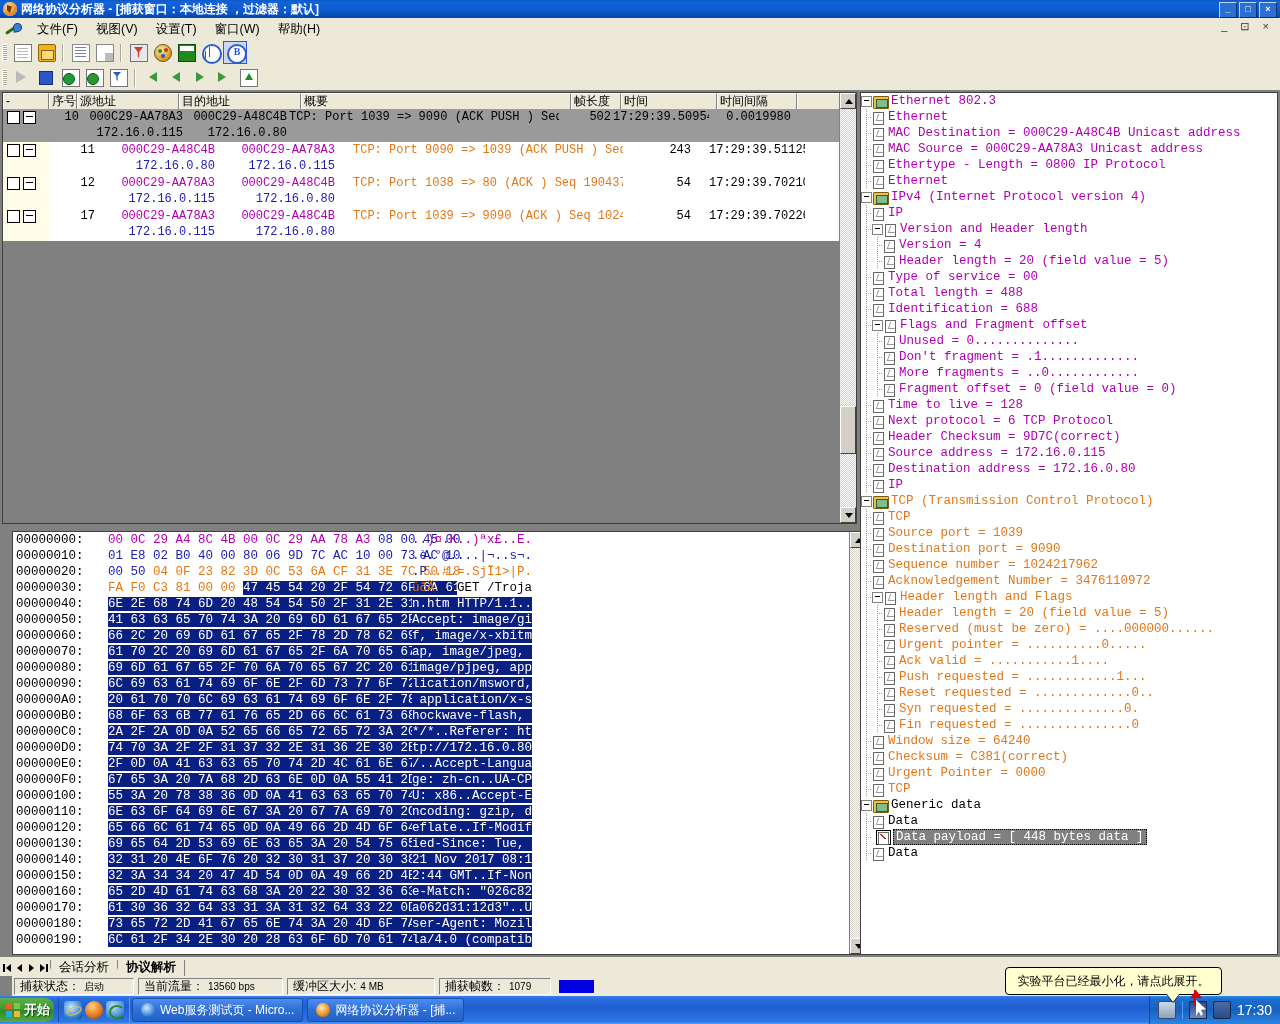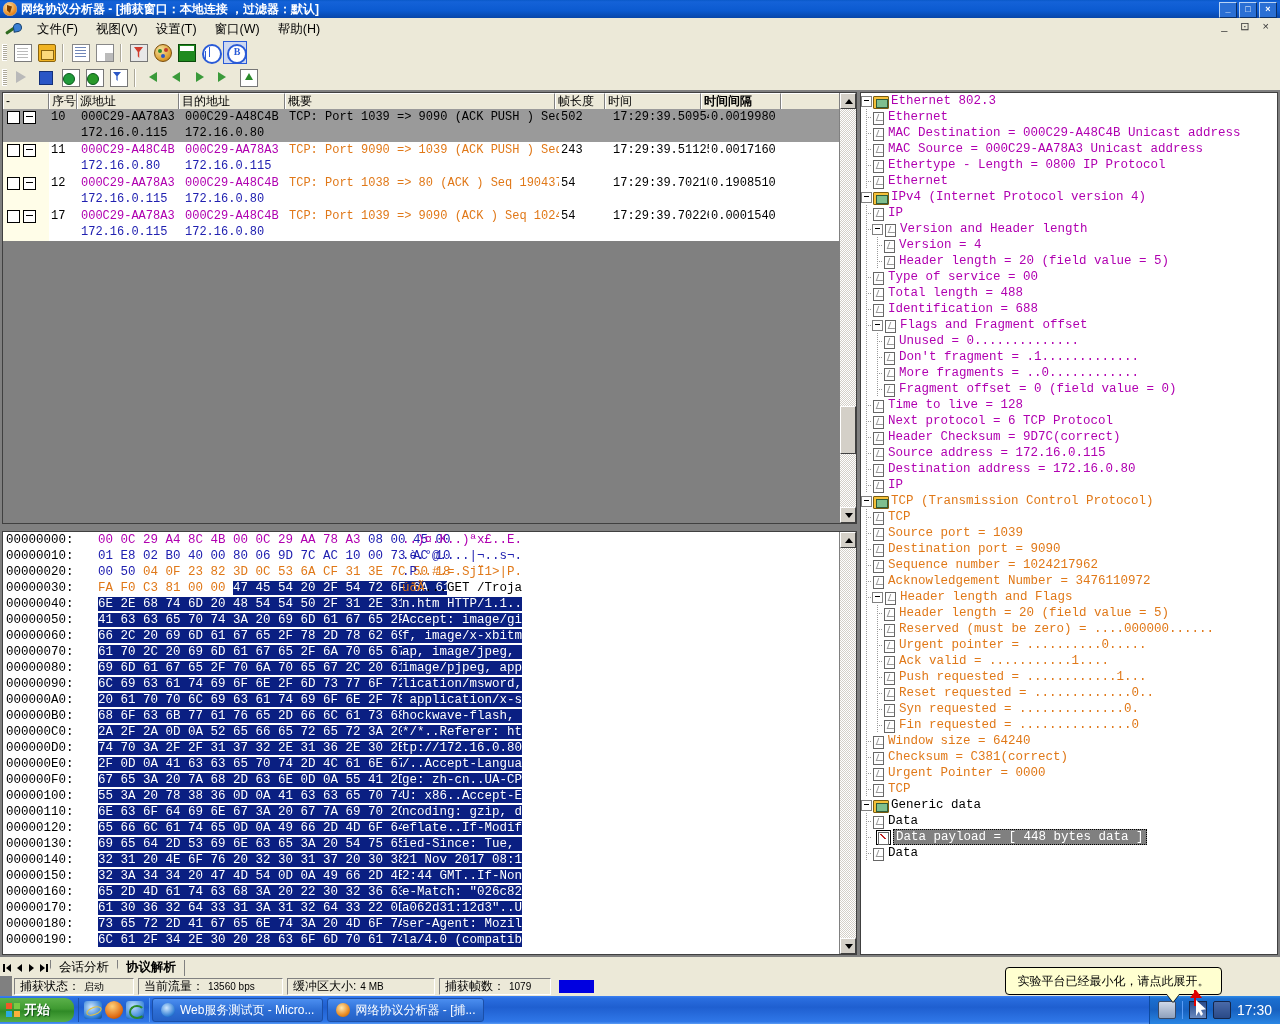--- a/index.html
+++ b/index.html
@@ -125,27 +125,27 @@
     background:#808080;border:1px solid #404040;box-sizing:border-box;}
   .hdrrow{position:absolute;left:0;top:0;height:16px;width:100%;background:#ece9d8;
     display:flex;border-bottom:1px solid #808080;}
   .hcell{height:16px;line-height:15px;font-size:12px;color:#000;
     background:#ece9d8;border-right:1px solid #808080;border-top:1px solid #fff;
     border-left:1px solid #fff;box-sizing:border-box;padding-left:2px;overflow:hidden;white-space:nowrap;}
   .rowsarea{position:absolute;left:0;top:16px;width:100%;bottom:0;background:#808080;overflow:hidden;}
   .prow{display:flex;height:33px;font-family:"Liberation Mono",monospace;font-size:12px;
     align-items:stretch;}
   .prow.sel{background:#9a9a9a;}
-  .prow.alt{background:#ffffff;}
+  .prow.alt{background:#ffffff;gap:16px;}
   .pcellbox{width:46px;flex:none;background:#fffde8;display:flex;align-items:flex-start;padding-top:2px;}
   .prow.sel .pcellbox{background:#9a9a9a;}
   .chk{width:11px;height:11px;border:1px solid #000;background:#fff;margin-left:4px;}
   .exp{width:11px;height:11px;border:1px solid #000;background:#fff;margin-left:3px;position:relative;}
   .exp:after{content:"";position:absolute;left:2px;top:4px;width:7px;height:1px;background:#000;}
-  .pc{flex:none;overflow:hidden;white-space:nowrap;padding-left:2px;line-height:16px;}
+  .pc{flex:none;overflow:hidden;white-space:nowrap;padding-left:2px;line-height:16px;text-align:right;}
   .ln2{display:block;}
   .c-seq{width:28px;color:#000;}
   .c-src{width:102px;}
   .c-dst{width:102px;}
   .c-sum{width:270px;}
   .c-len{width:50px;}
   .c-time{width:96px;}
   .c-gap{width:80px;}
   .clr-mag{color:#b000b0;}
   .clr-blu{color:#2020b0;}
@@ -158,21 +158,21 @@
     border-right-color:#404040;border-bottom-color:#404040;box-sizing:border-box;position:relative;}
   .sbbtn.bot{position:absolute;bottom:0;left:0;}
   .sbbtn i{position:absolute;left:4px;top:5px;width:0;height:0;border-left:4px solid transparent;
     border-right:4px solid transparent;}
   .sbbtn.up i{border-bottom:5px solid #000;}
   .sbbtn.dn i{border-top:5px solid #000;}
   .sbthumb{position:absolute;left:0;width:16px;height:48px;background:#d4d0c8;
     border:1px solid #fff;border-right-color:#404040;border-bottom-color:#404040;box-sizing:border-box;}
 
   
-  .hexpanel{position:absolute;left:2px;top:531px;width:855px;height:424px;
+  .hexpanel{position:absolute;left:12px;top:531px;width:855px;height:424px;
     background:#fff;border:1px solid #404040;box-sizing:border-box;overflow:hidden;}
   .hexinner{position:absolute;left:0;top:0;right:17px;bottom:0;overflow:hidden;background:#fff;}
   .hexrow{height:16px;line-height:16px;font-family:"Liberation Mono",monospace;font-size:12.5px;
     white-space:pre;display:flex;}
   .hoff{color:#000;padding-left:3px;width:88px;flex:none;}
   .hbytes{width:288px;flex:none;padding-left:4px;}
   .hgap{width:12px;flex:none;}
   .hasc{width:210px;flex:none;padding-left:4px;}
   .selb{background:#0a1f82;color:#fff;}
   .bnone{color:#000;}
@@ -234,21 +234,21 @@
   .sbox{height:17px;line-height:15px;margin:0 2px;padding:0 5px;font-size:12px;color:#000;
     border:1px solid #808080;border-right-color:#fff;border-bottom-color:#fff;
     background:#ece9d8;box-sizing:border-box;white-space:nowrap;display:flex;align-items:center;}
   .sbox .val{font-family:"Liberation Sans",sans-serif;font-size:10px;margin-left:4px;}
   .bluebar{width:35px;height:13px;background:#0000e0;margin-left:6px;}
 
   
   .taskbar{position:absolute;left:0;top:996px;width:1280px;height:28px;
     background:linear-gradient(to bottom,#3c81f3 0%,#2a6ee0 8%,#1f5fd0 40%,#2f77e8 92%,#5a9cf5 100%);
     display:flex;align-items:center;}
-  .startbtn{height:24px;margin:2px 4px 2px 0;padding:0 24px 0 6px;display:flex;align-items:center;
+  .startbtn{height:24px;margin:2px 4px 2px 0;padding:0 4px 0 6px;display:flex;align-items:center;
     background:linear-gradient(to bottom,#5bb14a 0%,#3f9a31 45%,#2f8a26 55%,#55ad45 100%);
     border-radius:0 9px 9px 0;color:#fff;font-weight:bold;font-size:13px;
     text-shadow:1px 1px 1px #14501a;}
   .startbtn .flag{width:14px;height:14px;margin-right:4px;position:relative;flex:none;}
   .startbtn .flag:before{content:"";position:absolute;left:0;top:0;width:6px;height:6px;background:#f05a28;
     box-shadow:8px 0 0 #7ac943,0 8px 0 #29abe2,8px 8px 0 #fbb03b;}
   .qlaunch{display:flex;align-items:center;gap:3px;padding:0 5px;
     border-left:1px solid #1b4fa8;border-right:1px solid #5a9cf5;height:24px;}
   .qi{width:18px;height:18px;border-radius:3px;position:relative;}
   .qi.ie{background:radial-gradient(circle at 40% 35%,#cfe8ff,#2a7ad4 70%,#13406e);}
@@ -386,25 +386,25 @@
     <div class="tbtn">
         <span class="ic ic-export"></span>
       </div>
   </div>
 
   <div class="pktpanel">
     <div class="hdrrow" id="pkt-header">
         <div class="hcell" style="width: 46px;">-</div>
         <div class="hcell" style="width: 28px;">序号</div>
         <div class="hcell" style="width: 102px;">源地址</div>
-        <div class="hcell" style="width: 106px;">目的地址</div>
+        <div class="hcell" style="width: 122px;">目的地址</div>
         <div class="hcell" style="width: 270px;">概要</div>
         <div class="hcell" style="width: 50px;">帧长度</div>
         <div class="hcell" style="width: 96px;">时间</div>
-        <div class="hcell" style="width: 80px; font-weight: bold;">时间间隔</div>
+        <div class="hcell" style="width: 80px;">时间间隔</div>
         <div class="hcell" style="flex: 1 1 0%;"></div>
       </div>
     <div class="rowsarea" id="pkt-rows">
         <div class="prow sel">
           <div class="pcellbox">
             <div class="chk"></div>
             <div class="exp"></div>
           </div>
           <div class="pc c-seq clr-blk">
             <span class="ln2">10</span>

